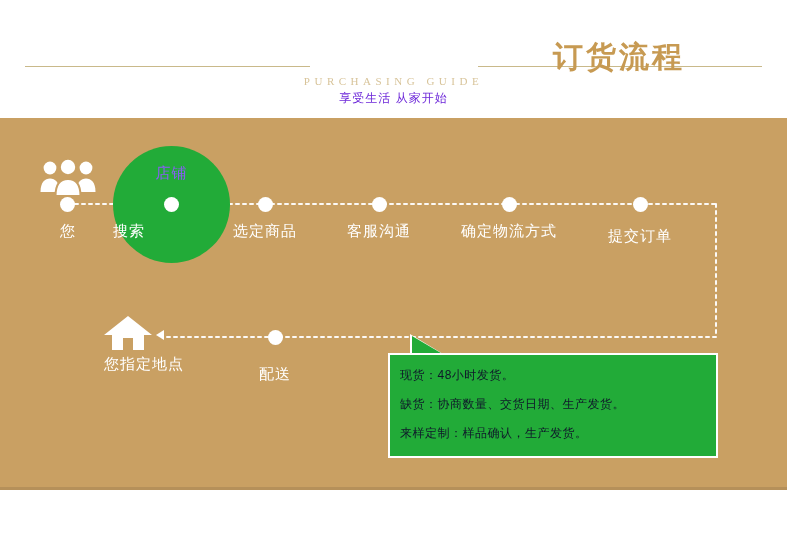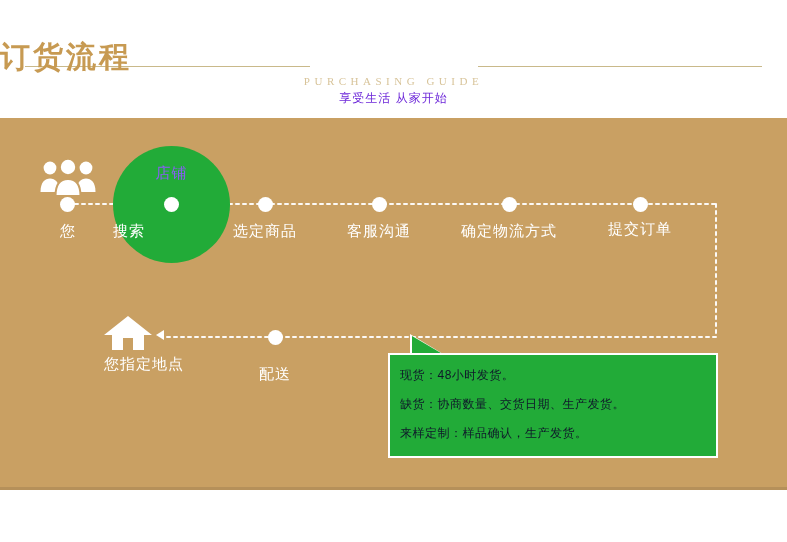--- a/index.html
+++ b/index.html
@@ -26,21 +26,21 @@
     top:66px;
     height:1px;
     background:#c9b98a;
   }
   .rule.left{ left:25px; width:285px; }
   .rule.right{ left:478px; width:284px; }
 
   #title{
     position:absolute;
     left:0; top:40px; width:685px;
-    text-align:left;
+    text-align:right;
     font-size:30px;
     line-height:34px;
     letter-spacing:3px;
     color:#c79a52;
     font-family:"DejaVu Sans","Liberation Sans",sans-serif;
     font-weight:bold;
     white-space:nowrap;
   }
   #subtitle-en{
     position:absolute;
@@ -241,21 +241,21 @@
   <div class="node-dot" style="left:258px; top:197px;"></div>
   <div class="node-label" style="left:265px; top:221px;">选定商品</div>
 
   <div class="node-dot" style="left:372px; top:197px;"></div>
   <div class="node-label" style="left:379px; top:221px;">客服沟通</div>
 
   <div class="node-dot" style="left:502px; top:197px;"></div>
   <div class="node-label" style="left:509px; top:221px;">确定物流方式</div>
 
   <div class="node-dot" style="left:633px; top:197px;"></div>
-  <div class="node-label" style="left:640px; top:219px;">提交订单</div>
+  <div class="node-label" style="left:640px; top:226px;">提交订单</div>
 
   <div class="node-dot" style="left:268px; top:330px;"></div>
   <div class="node-label" style="left:275px; top:364px;">配送</div>
 
   <svg id="home-icon" viewBox="0 0 48 34">
     <path d="M 24 0 L 48 19 L 40 19 L 40 34 L 29 34 L 29 22 L 19 22 L 19 34 L 8 34 L 8 19 L 0 19 Z" fill="#ffffff"></path>
   </svg>
   <div id="home-arrow"></div>
   <div class="node-label" style="left:144px; top:354px;">您指定地点</div>
 

